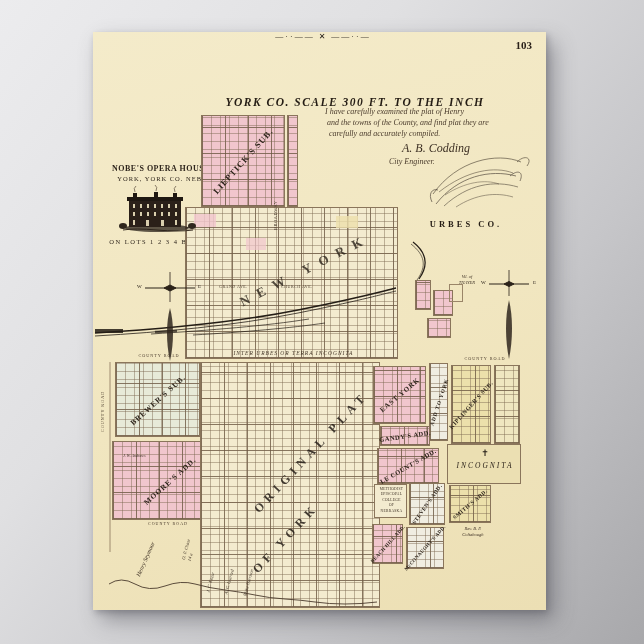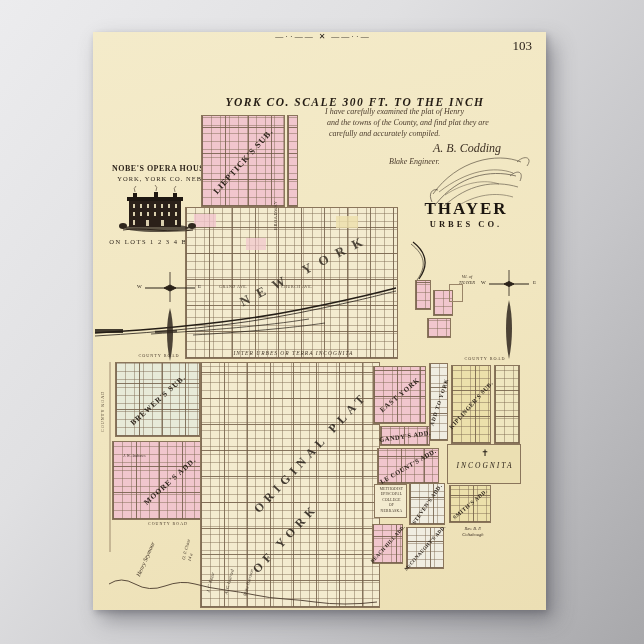--- a/index.html
+++ b/index.html
@@ -29,30 +29,30 @@
   .p-wht{background-color:#f0ede1;}
   .title-york{font-family:"DejaVu Serif",serif;font-weight:900;font-size:40px;letter-spacing:13px;
     color:#14100b;text-shadow:3px 2px 0 rgba(92,76,56,.45),1px 1px 0 rgba(40,32,24,.6);}
 </style>
 </head>
 <body>
 
 <div class="stage">
   <div class="poster">
 
-    <div class="lbl" style="right:14px;top:7px;font-weight:400;font-size:13px;color:#2a211a;">103</div>
+    <div class="lbl" style="right:14px;top:7px;font-weight:700;font-size:11px;color:#2a211a;">103</div>
     <div class="lbl ctr" style="left:140px;top:1px;width:180px;font-size:8px;letter-spacing:2px;color:#1f1812;">—··—— ✕ ——··—</div>
     <div class="lbl ctr" style="left:62px;top:64px;width:400px;font-style:italic;font-weight:700;font-size:11.5px;letter-spacing:1.5px;color:#241c14;">YORK CO.  SCALE 300 FT. TO THE INCH</div>
 
     <div>
       <div class="lbl" style="left:232px;top:76px;font-style:italic;font-size:8px;color:#4a3b2c;">I have carefully examined the plat of Henry</div>
       <div class="lbl" style="left:234px;top:87px;font-style:italic;font-size:8px;color:#4a3b2c;">and the towns of the County, and find plat they are</div>
       <div class="lbl" style="left:236px;top:98px;font-style:italic;font-size:8px;color:#4a3b2c;">carefully and accurately compiled.</div>
-      <div class="lbl" style="left:340px;top:110px;font-style:italic;font-size:12px;color:#3d3024;">A. B. Codding</div>
-      <div class="lbl" style="left:296px;top:126px;font-style:italic;font-size:8px;color:#4a3b2c;">Blake Engineer.</div>
+      <div class="lbl" style="left:309px;top:110px;font-style:italic;font-size:12px;color:#3d3024;">A. B. Codding</div>
+      <div class="lbl" style="left:296px;top:126px;font-style:italic;font-size:8px;color:#4a3b2c;">City Engineer.</div>
     </div>
 
     <div>
       <div class="lbl ctr" style="left:8px;top:133px;width:120px;font-weight:700;font-size:8px;letter-spacing:.5px;">NOBE'S OPERA HOUSE</div>
       <div class="lbl ctr" style="left:8px;top:143px;width:120px;font-size:6.5px;letter-spacing:1px;">YORK, YORK CO. NEB.</div>
       <svg class="overlay" style="left:22px;top:152px;" width="85" height="52" viewBox="0 0 85 52">
         <path d="M8,46 Q20,44 42,46 T78,46" stroke="#3a2f24" stroke-width="1" fill="none"></path>
         <ellipse cx="42" cy="44" rx="32" ry="4" fill="#2a211a" opacity="0.75"></ellipse>
         <rect x="14" y="16" width="52" height="27" fill="#2a2019"></rect>
         <rect x="12" y="13" width="56" height="4" fill="#1f1812"></rect>
@@ -88,21 +88,20 @@
 
     <svg class="overlay" style="left:335px;top:132px;" width="95" height="44" viewBox="0 0 95 44">
       <g stroke="#3a3028" fill="none" opacity=".75">
         <path d="M8,40 C30,12 62,5 88,12" stroke-width=".8"></path>
         <path d="M16,42 C40,20 66,16 90,23" stroke-width=".7"></path>
         <path d="M28,43 C48,30 68,28 85,33" stroke-width=".6"></path>
         <path d="M82,12 C90,5 96,8 92,17" stroke-width=".8"></path>
         <path d="M4,38 C0,30 4,24 10,26" stroke-width=".8"></path>
       </g>
     </svg>
-    <div class="lbl ctr" style="left:318px;top:168px;width:110px;font-weight:700;font-size:17px;letter-spacing:2px;color:#1c1610;">THAYER</div>
     <div class="lbl ctr" style="left:318px;top:188px;width:110px;font-weight:700;font-size:8.5px;letter-spacing:3px;color:#241c14;">URBES CO.</div>
 
     <div class="blk p-pink tex" style="left:108px;top:83px;width:84px;height:92px;">
       <span class="c-lab" style="transform:translate(-50%,-50%) rotate(-48deg);font-size:8.5px;letter-spacing:1px;">LIEPTICK'S SUB.</span>
     </div>
     <div class="blk p-pink tex" style="left:194px;top:83px;width:11px;height:92px;"></div>
 
     <div class="blk p-crm tex" style="left:92px;top:175px;width:213px;height:152px;">
       <div style="position:absolute;left:8px;top:6px;width:22px;height:13px;background:#f1c6cd;opacity:.8;"></div>
       <div style="position:absolute;left:60px;top:30px;width:20px;height:12px;background:#f1c6cd;opacity:.7;"></div>

